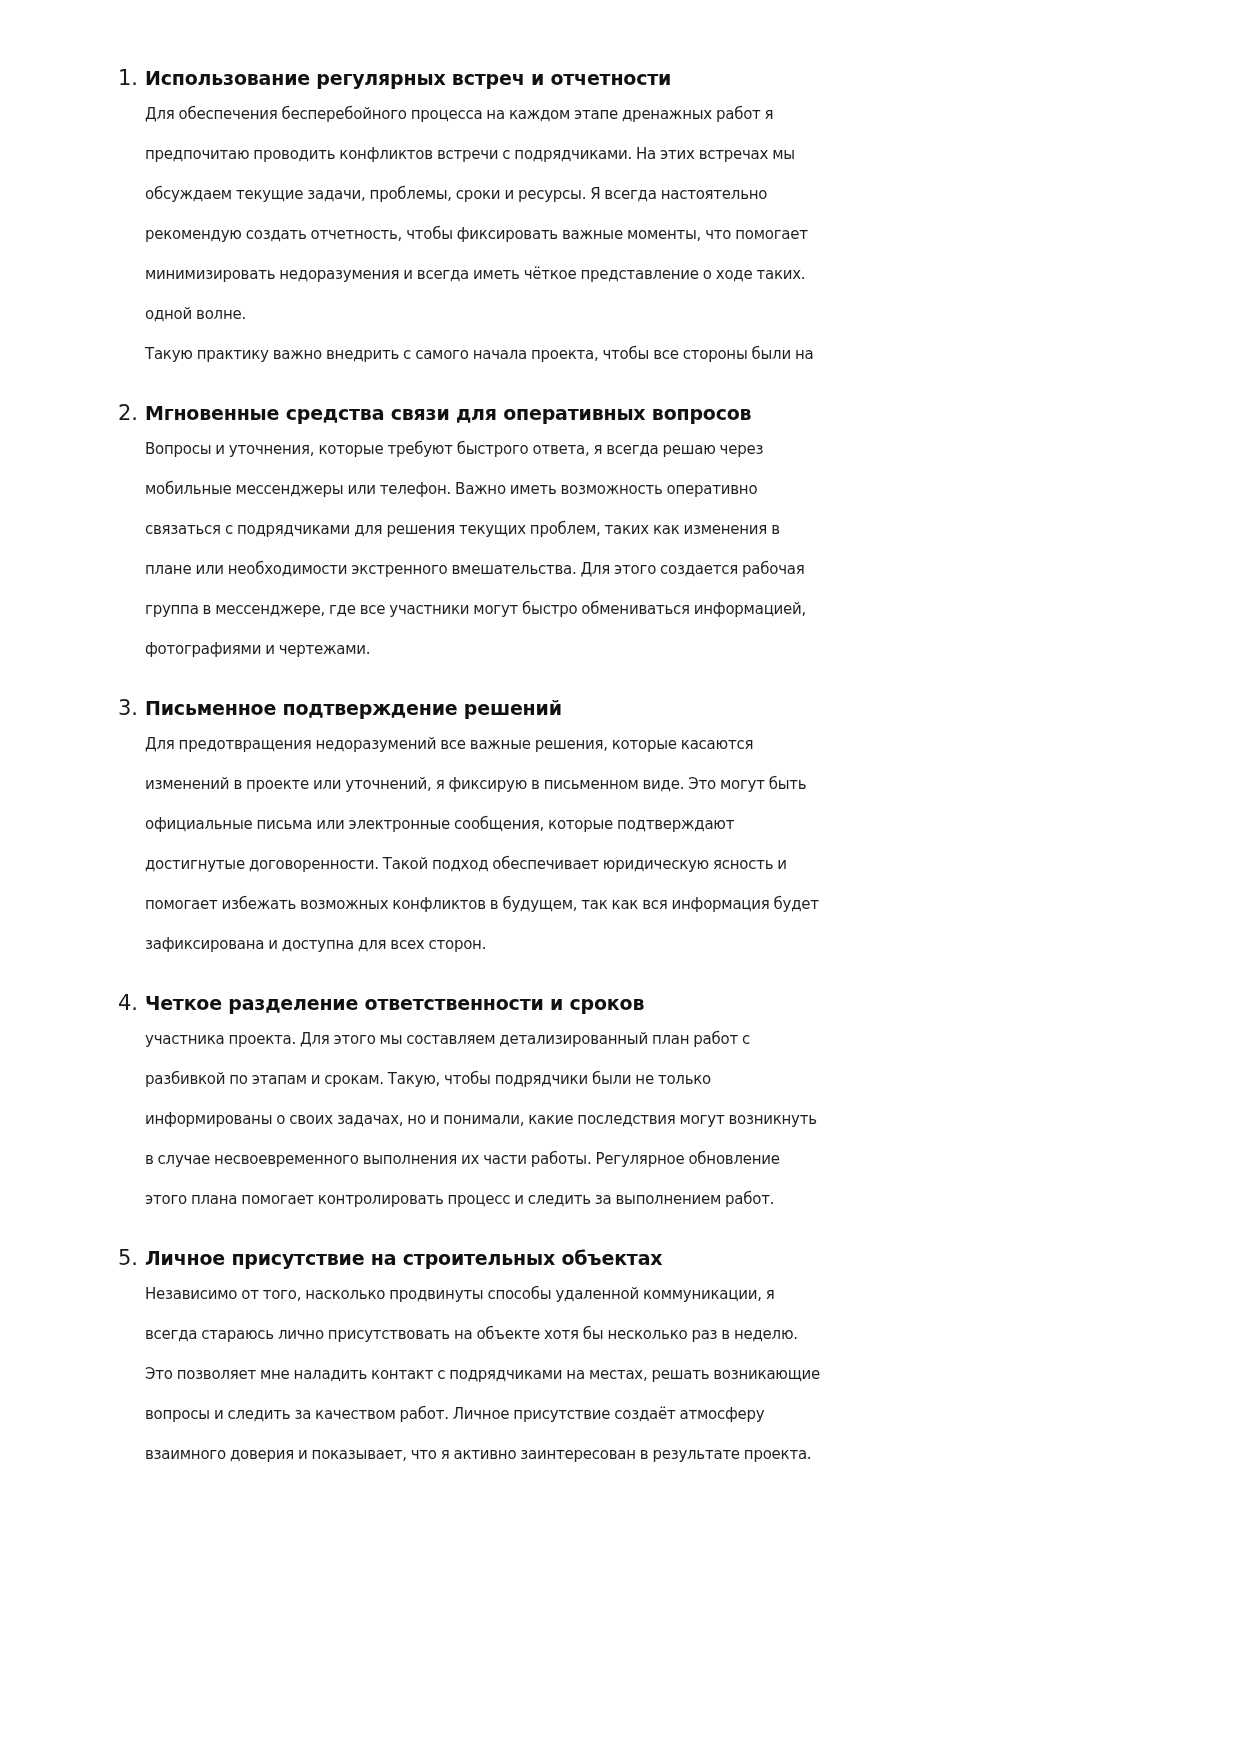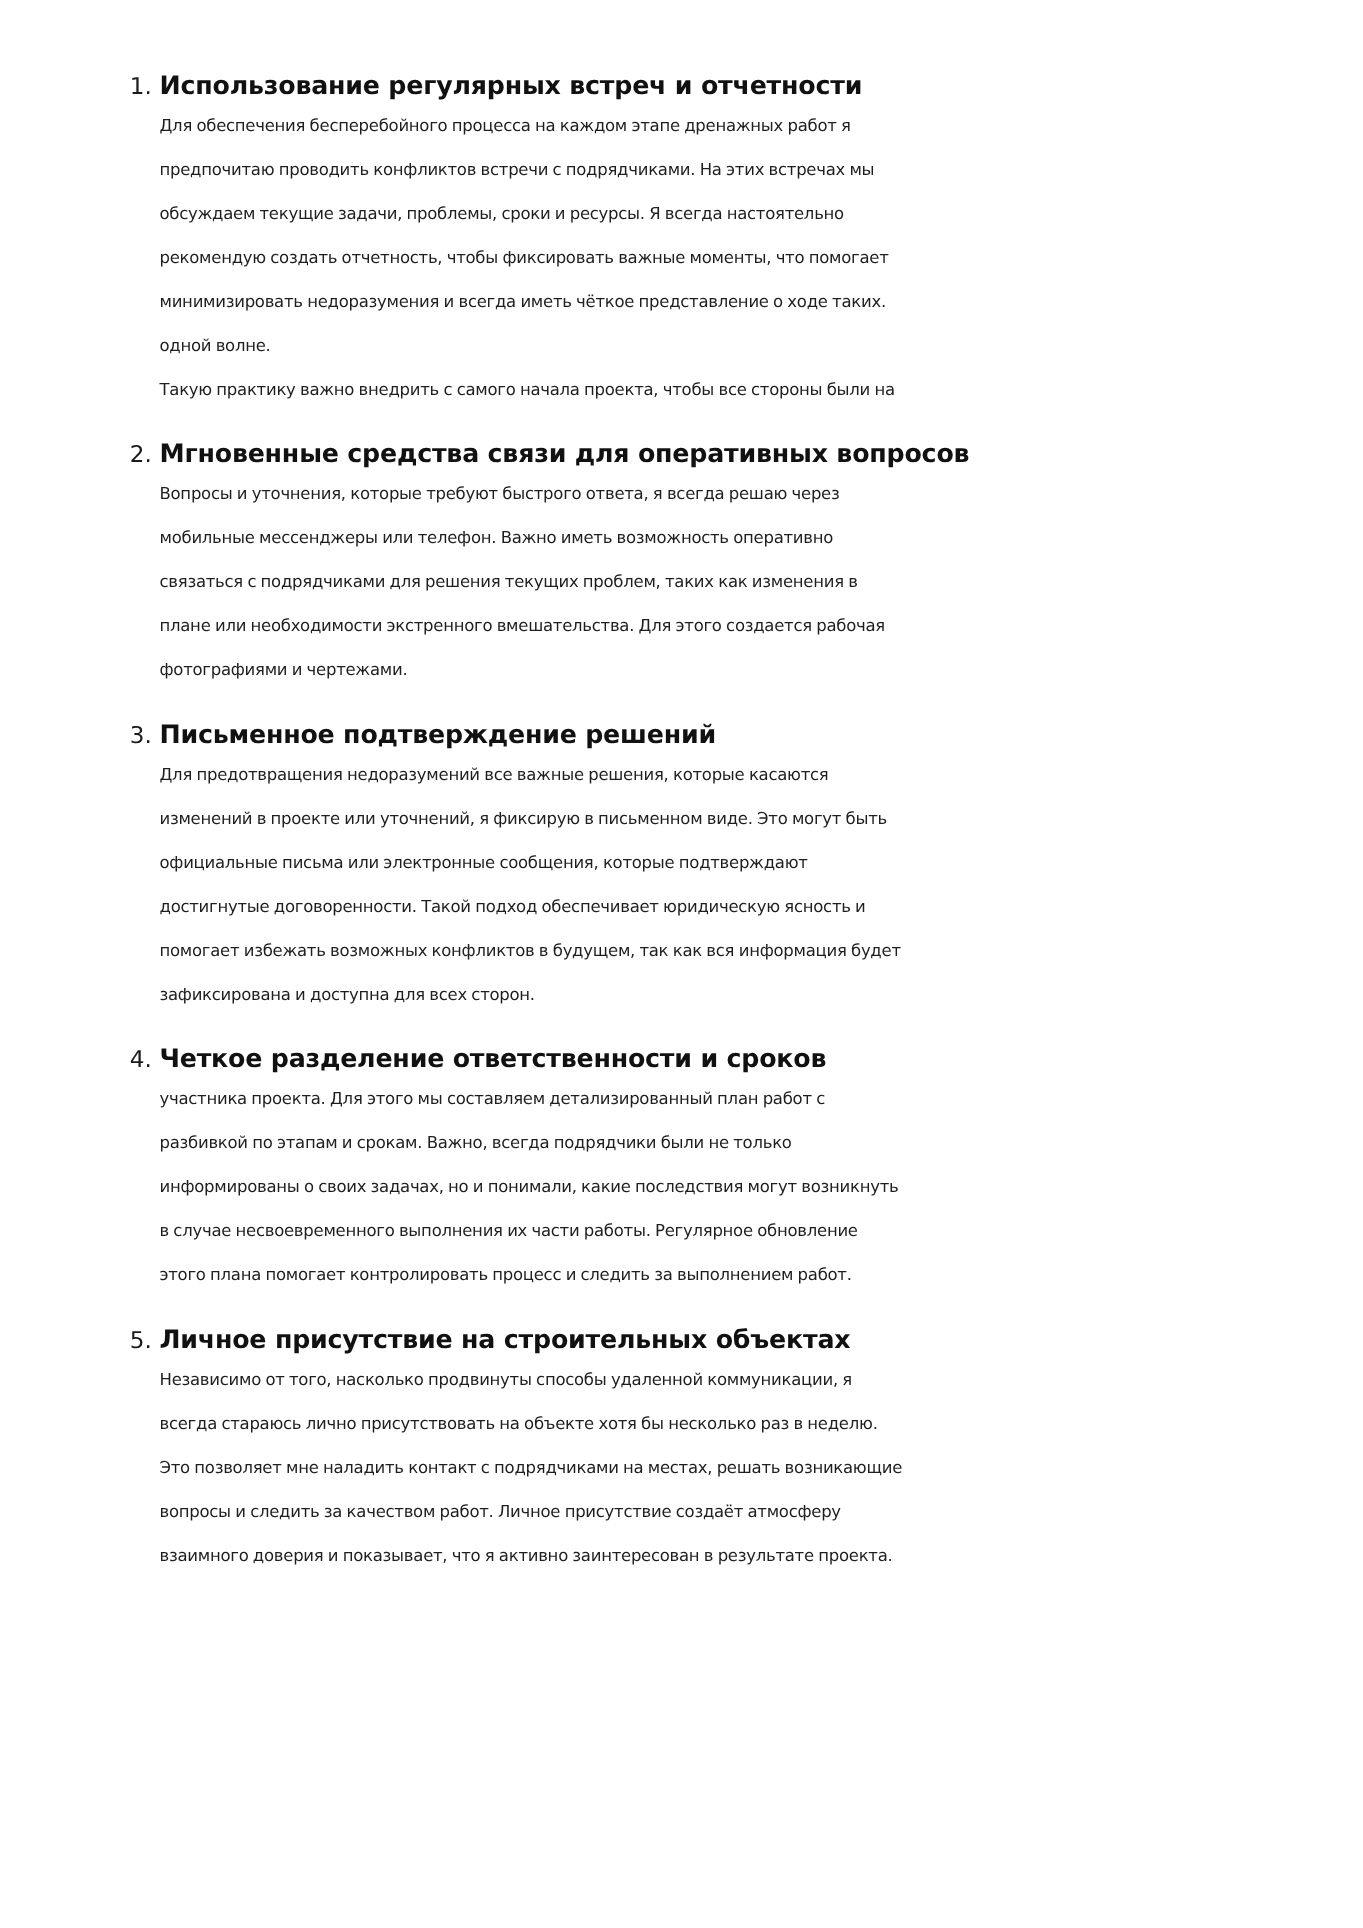--- a/index.html
+++ b/index.html
@@ -35,21 +35,21 @@
     .num {
       position: absolute;
       left: 118px;
       top: 0;
       font-size: 21px;
       line-height: 32px;
       font-weight: normal;
       color: #1a1a1a;
     }
     .title {
-      font-size: 23px;
+      font-size: 19px;
       line-height: 32px;
       font-weight: bold;
       color: #111111;
       letter-spacing: -0.2px;
     }
     .body {
       font-size: 15px;
       line-height: 40px;
       color: #1f1f1f;
       letter-spacing: -0.25px;
@@ -82,20 +82,21 @@
     </li>
 
     <li class="item">
       <span class="num">2.</span>
       <div class="title">Мгновенные средства связи для оперативных вопросов</div>
       <div class="body">
         <span class="line">Вопросы и уточнения, которые требуют быстрого ответа, я всегда решаю через</span>
         <span class="line">мобильные мессенджеры или телефон. Важно иметь возможность оперативно</span>
         <span class="line">связаться с подрядчиками для решения текущих проблем, таких как изменения в</span>
         <span class="line">плане или необходимости экстренного вмешательства. Для этого создается рабочая</span>
+        <span class="line">группа в мессенджере, где все участники могут быстро обмениваться информацией,</span>
         <span class="line">фотографиями и чертежами.</span>
       </div>
     </li>
 
     <li class="item">
       <span class="num">3.</span>
       <div class="title">Письменное подтверждение решений</div>
       <div class="body">
         <span class="line">Для предотвращения недоразумений все важные решения, которые касаются</span>
         <span class="line">изменений в проекте или уточнений, я фиксирую в письменном виде. Это могут быть</span>
@@ -104,21 +105,21 @@
         <span class="line">помогает избежать возможных конфликтов в будущем, так как вся информация будет</span>
         <span class="line">зафиксирована и доступна для всех сторон.</span>
       </div>
     </li>
 
     <li class="item">
       <span class="num">4.</span>
       <div class="title">Четкое разделение ответственности и сроков</div>
       <div class="body">
         <span class="line">участника проекта. Для этого мы составляем детализированный план работ с</span>
-        <span class="line">разбивкой по этапам и срокам. Важно, всегда подрядчики были не только</span>
+        <span class="line">разбивкой по этапам и срокам. Такую, чтобы подрядчики были не только</span>
         <span class="line">информированы о своих задачах, но и понимали, какие последствия могут возникнуть</span>
         <span class="line">в случае несвоевременного выполнения их части работы. Регулярное обновление</span>
         <span class="line">этого плана помогает контролировать процесс и следить за выполнением работ.</span>
       </div>
     </li>
 
     <li class="item">
       <span class="num">5.</span>
       <div class="title">Личное присутствие на строительных объектах</div>
       <div class="body">

